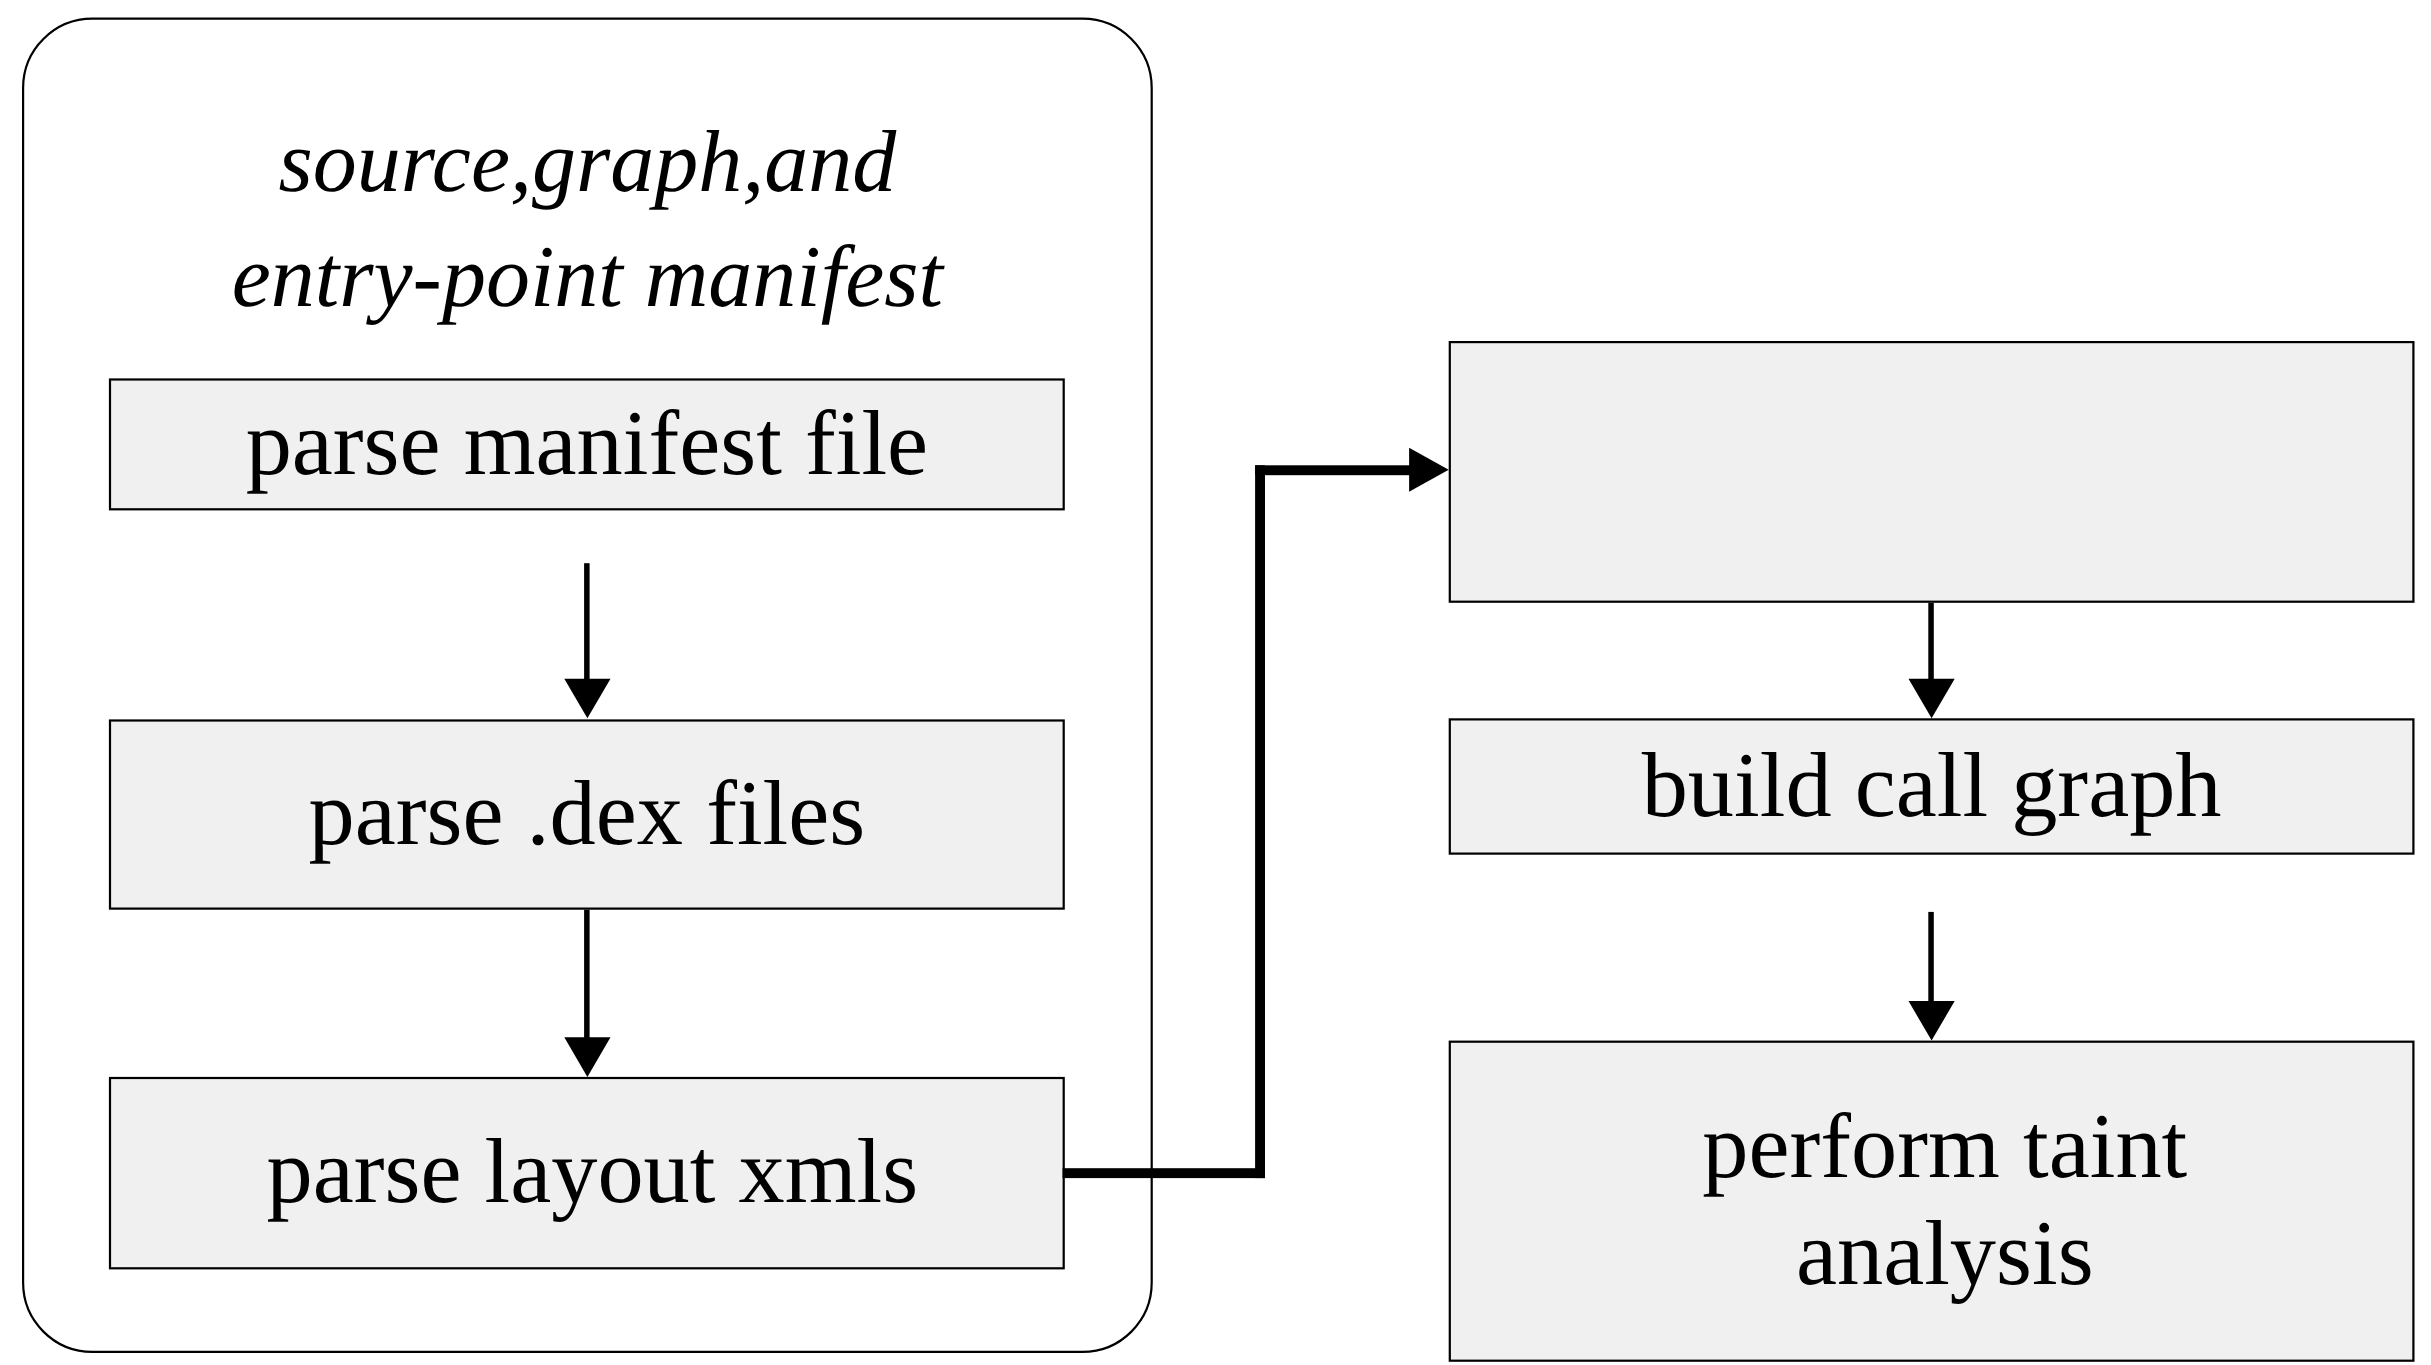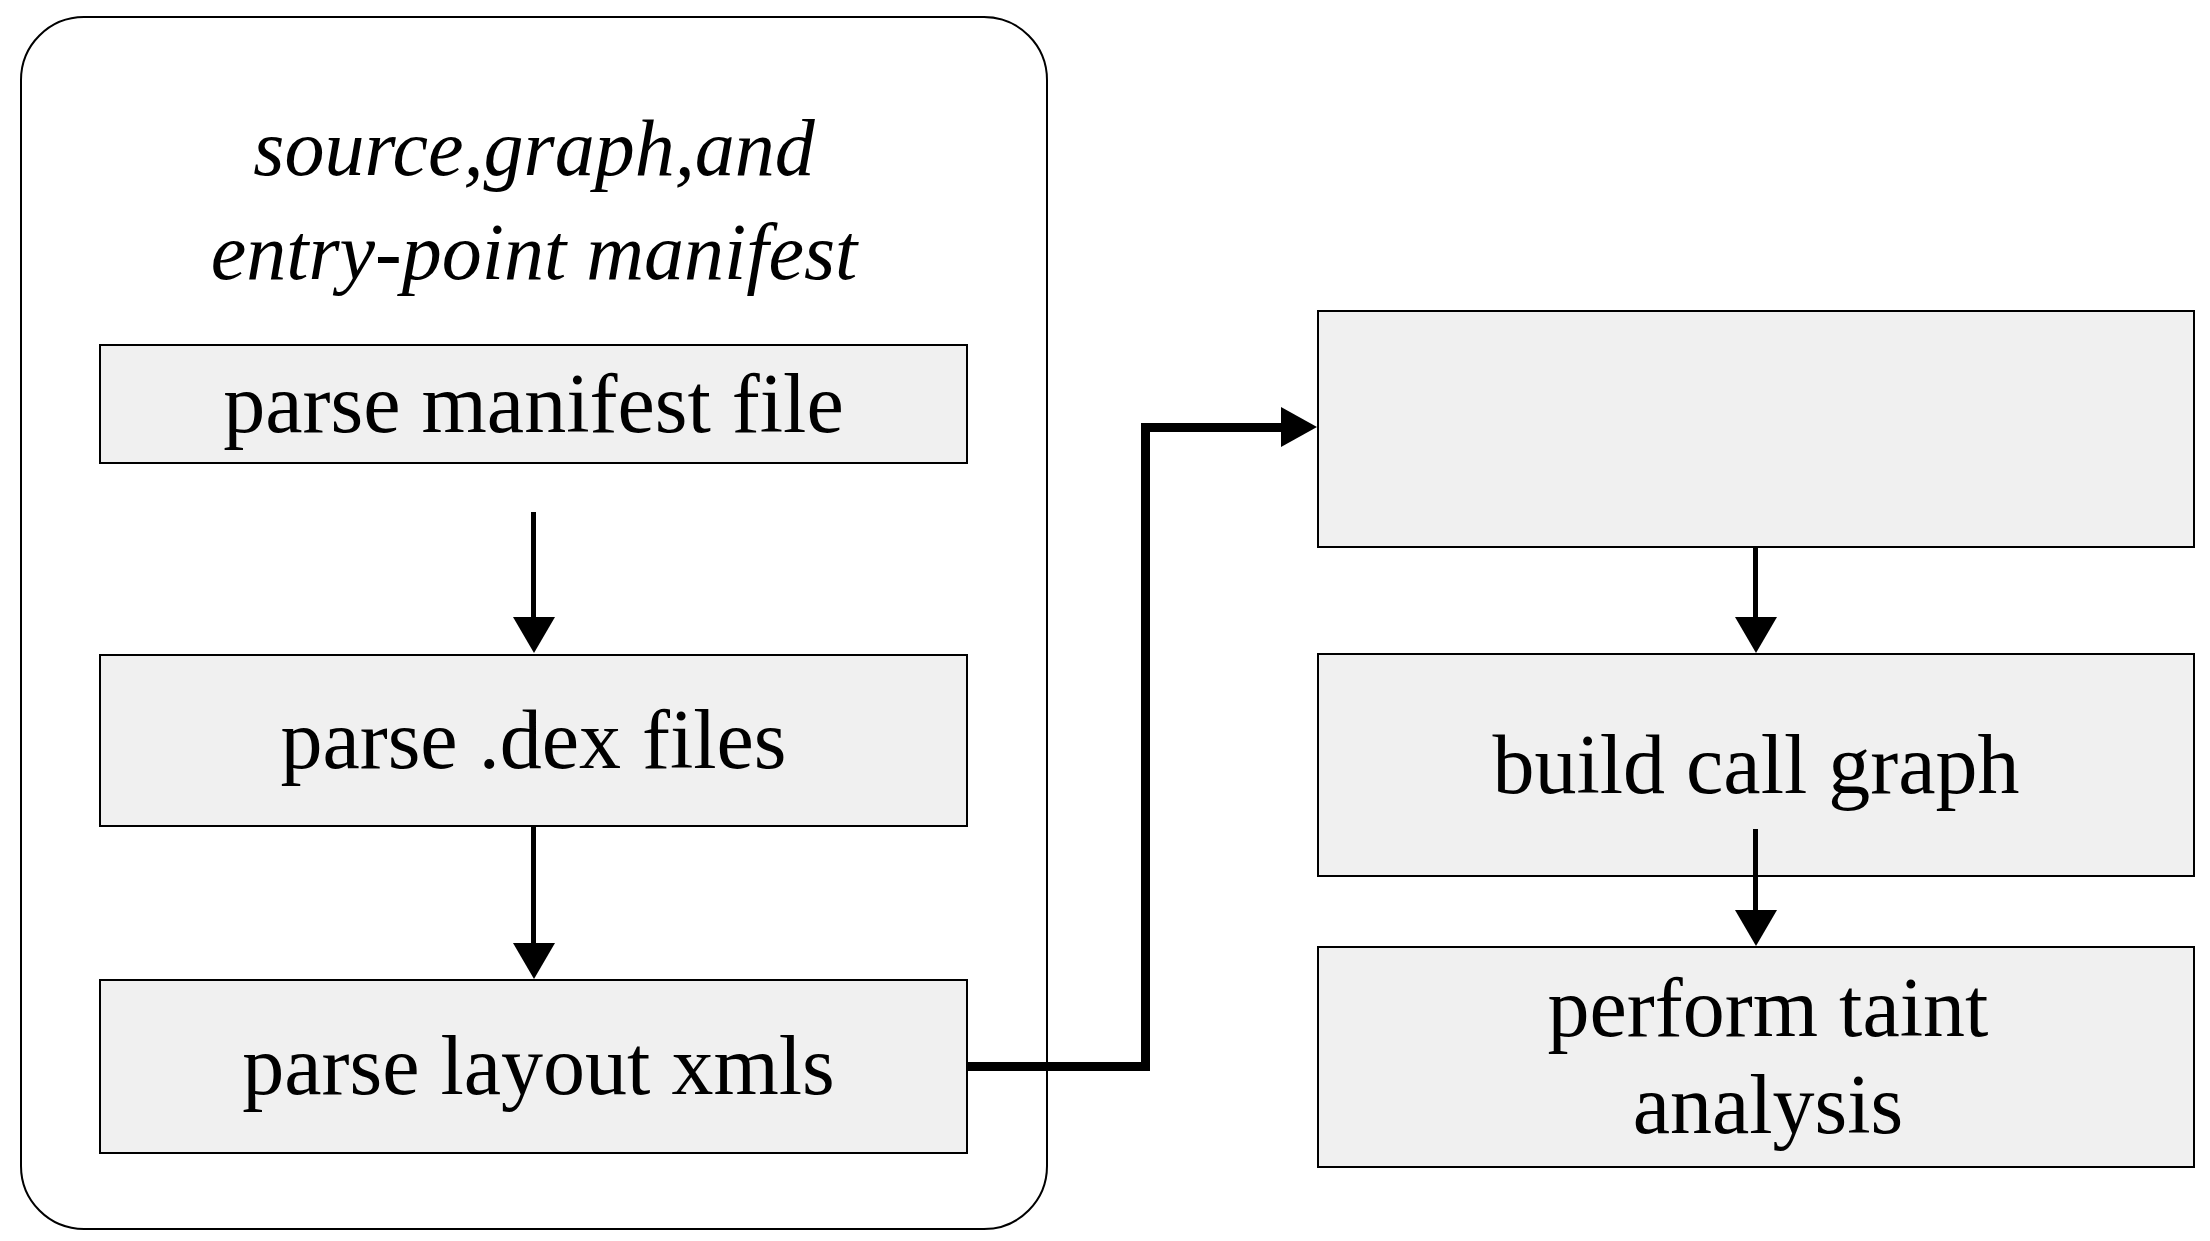--- a/index.html
+++ b/index.html
@@ -46,22 +46,22 @@
     line-height: 1.15;
     white-space: nowrap;
   }
   .pbox .bline { display: block; }
   .lcol { left: 99px; width: 869px; }
   .rcol { left: 1317px; width: 878px; }
   .box-parse-manifest { top: 344px; height: 120px; }
   .box-parse-dex      { top: 654px; height: 173px; }
   .box-parse-layout   { top: 979px; height: 175px; padding-left: 10px; }
   .box-generate-main  { top: 310px; height: 238px; }
-  .box-build-callgraph{ top: 653px; height: 224px; }
-  .box-perform-taint  { top: 946px; height: 222px; padding-left: 24px; }
+  .box-build-callgraph{ top: 653px; height: 124px; }
+  .box-perform-taint  { top: 946px; height: 292px; padding-left: 24px; }
   .shaft-v { position: absolute; width: 5px; background: #000000; }
   .head-down {
     position: absolute; width: 0; height: 0;
     border-left: 21px solid transparent;
     border-right: 21px solid transparent;
     border-top: 36px solid #000000;
   }
   .head-right {
     position: absolute; width: 0; height: 0;
     border-top: 20px solid transparent;

